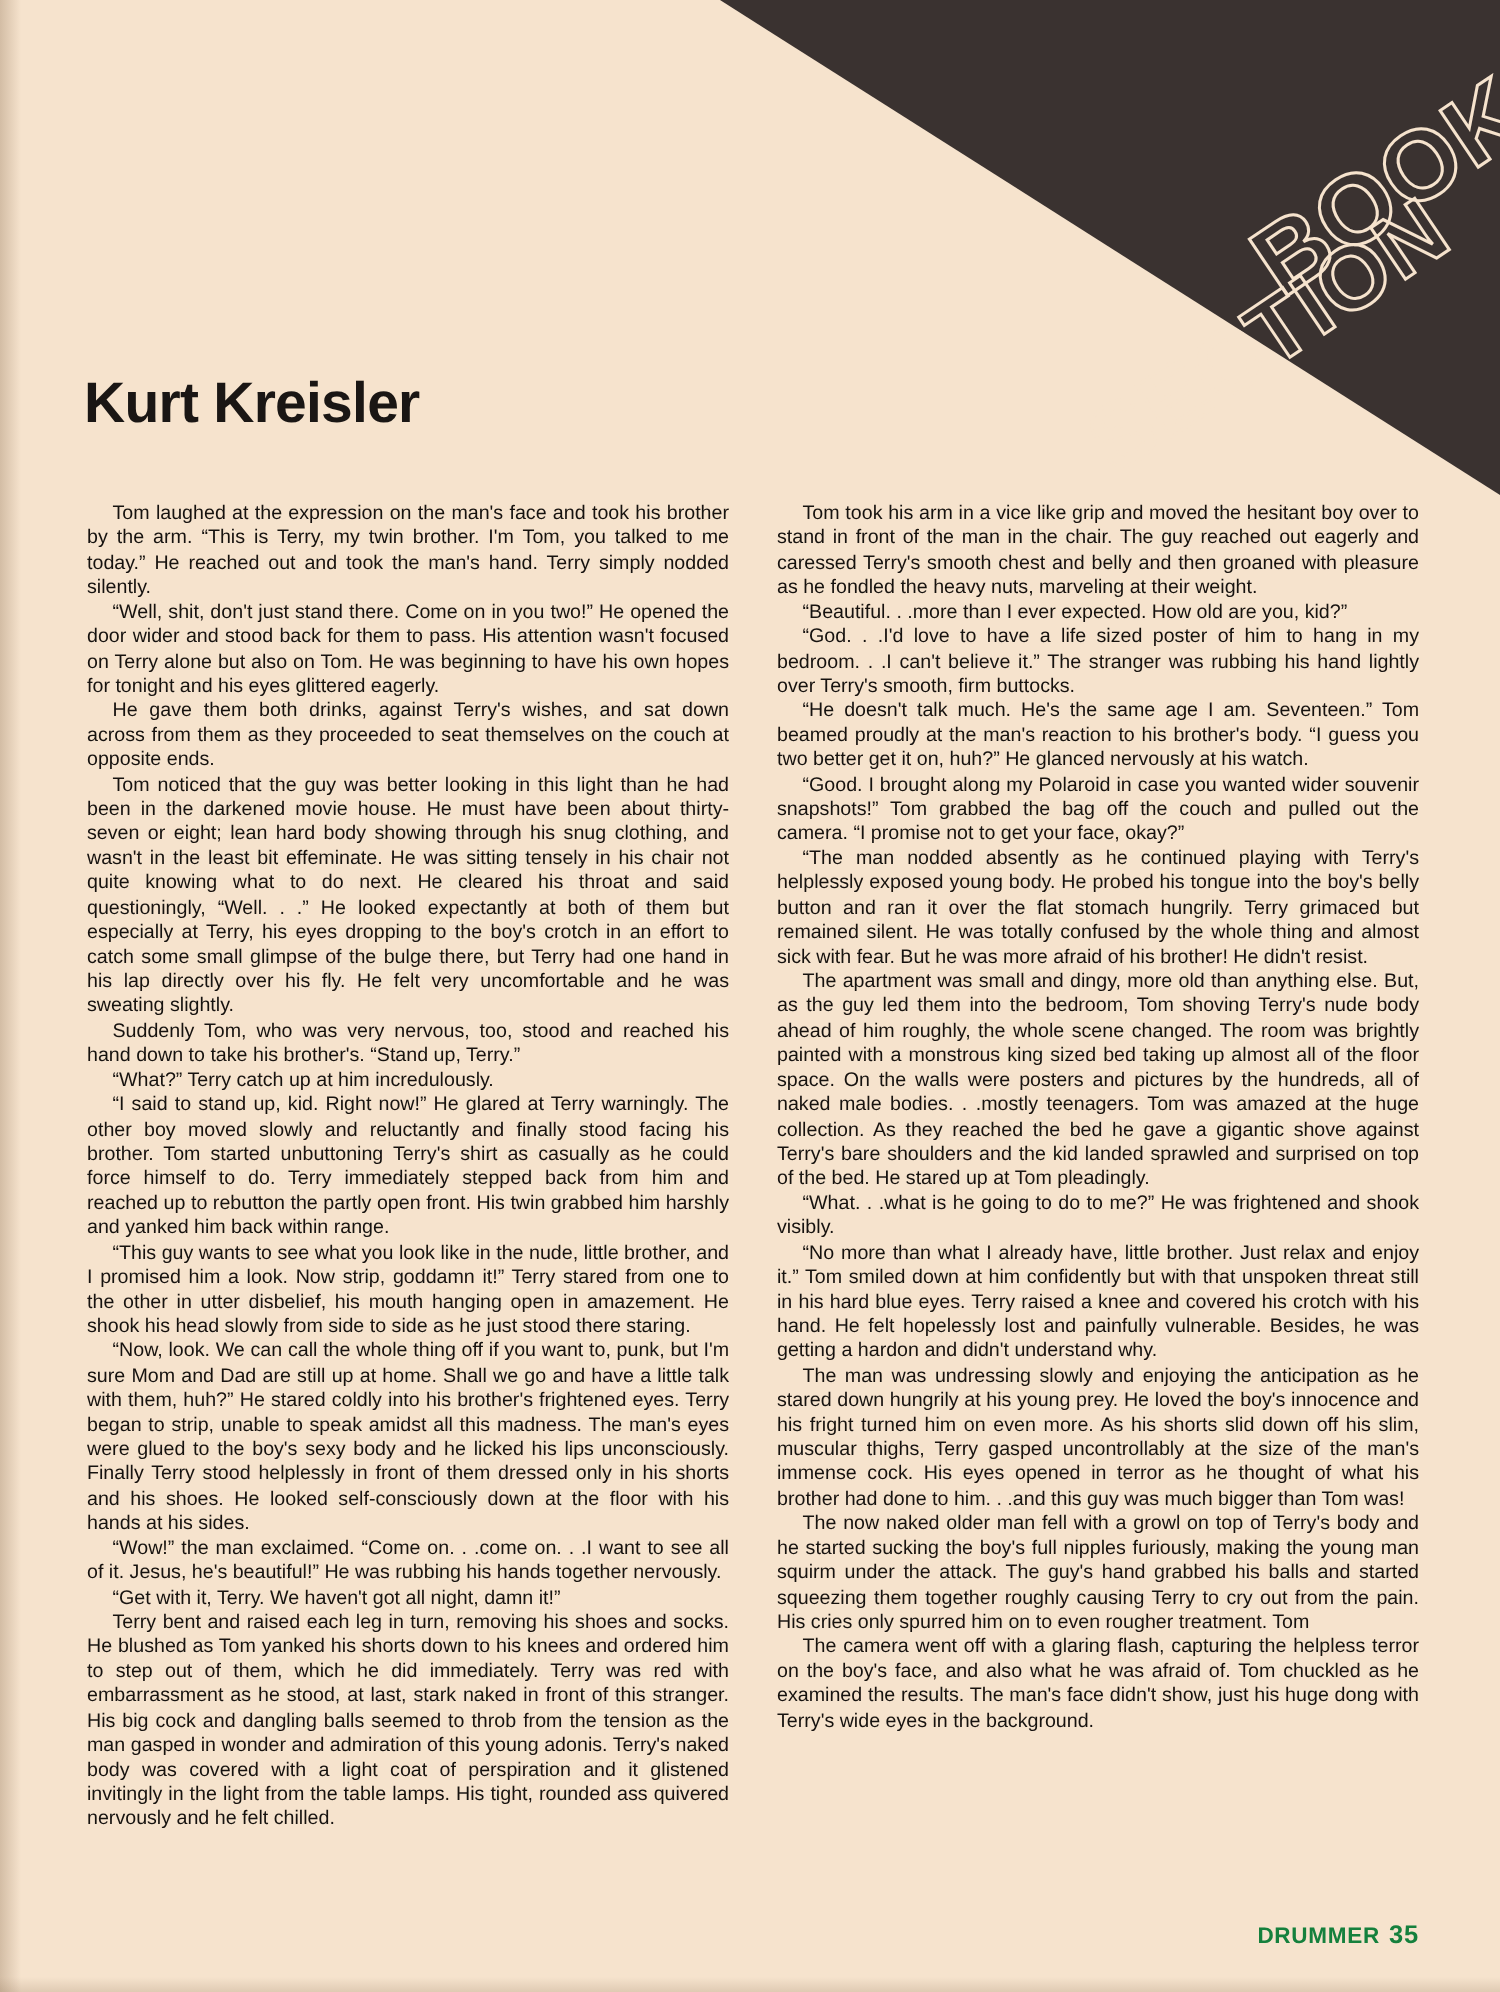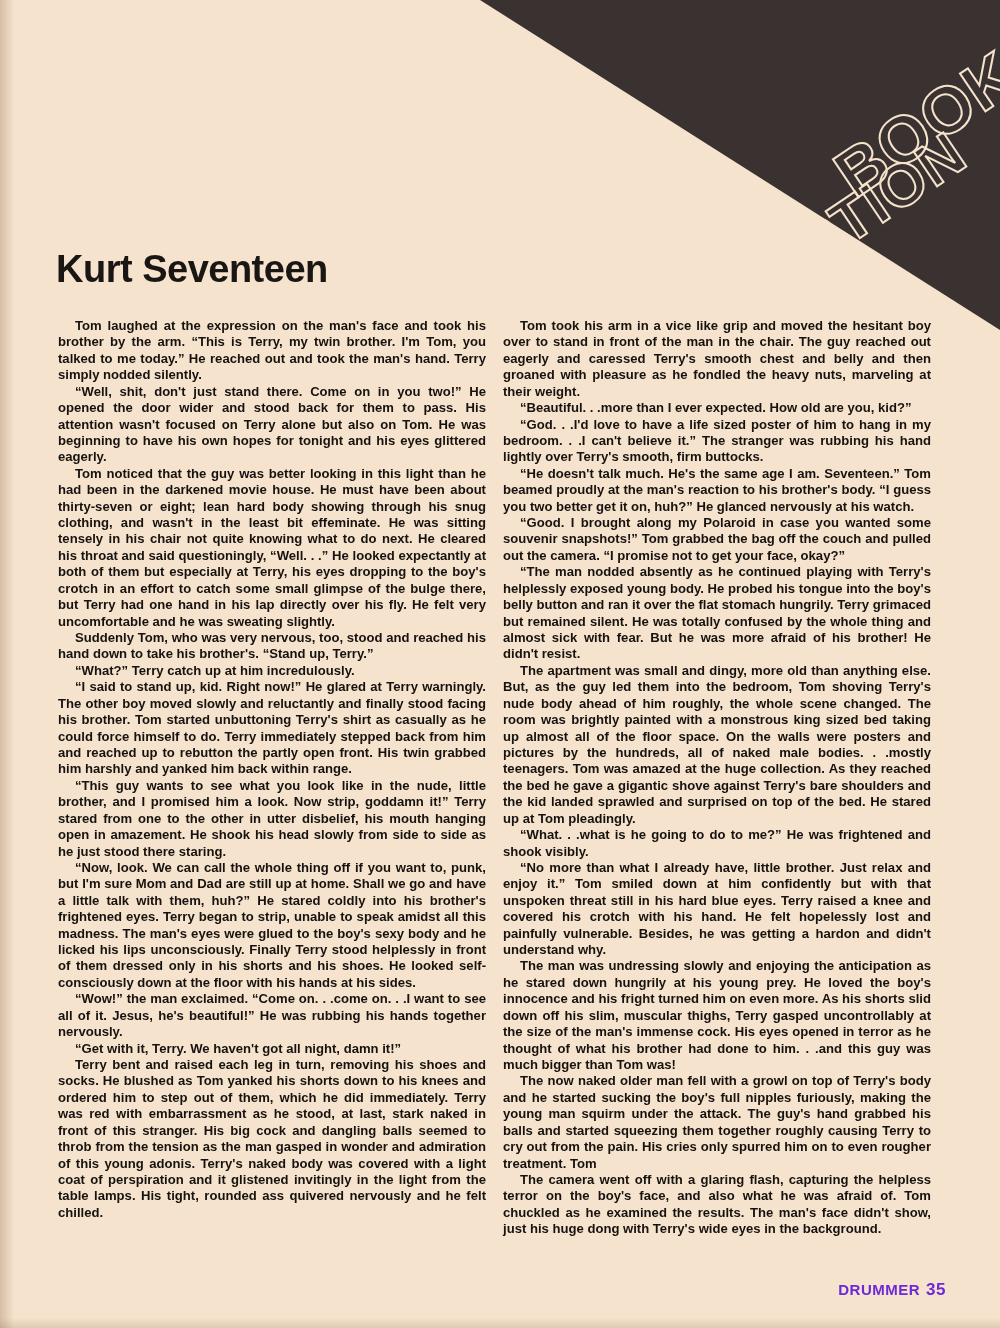--- a/index.html
+++ b/index.html
@@ -82,27 +82,26 @@
     font-family: "Liberation Sans", sans-serif;
     font-weight: bold;
     font-size: 38px;
     color: #1a1614;
     letter-spacing: -0.5px;
     z-index: 4;
   }
 
   .columns {
     position: absolute;
-    top: 318px;
+    top: 334px;
     left: 58px;
     width: 888px;
     display: flex;
-    gap: 17px;
-    z-index: 4;
-    font-weight: bold;
+    gap: 32px;
+    z-index: 4;
   }
   .col {
     width: 428px;
   }
   .col p {
     margin: 0;
     font-family: "Liberation Sans", sans-serif;
     font-size: 13.1px;
     line-height: 1.255;
     color: #16120f;
@@ -110,21 +109,21 @@
     text-indent: 17px;
     hyphens: auto;
   }
   .footer {
     position: absolute;
     bottom: 28px;
     right: 54px;
     font-family: "Liberation Sans", sans-serif;
     font-weight: bold;
     font-size: 15px;
-    color: #6d28d9;
+    color: #15803d;
     letter-spacing: 0.5px;
     z-index: 4;
   }
   .footer .pgnum {
     font-size: 17px;
     margin-left: 6px;
   }
   .edge-shadow {
     position: absolute;
     left: 0;
@@ -150,42 +149,43 @@
 <body>
 
 <div class="page">
 
   <div class="corner-wedge"></div>
 
   <div class="banner-text banner-book banner-outline">BOOK</div>
   <div class="banner-text banner-section banner-outline">SECTION</div>
 
 
-  <div class="byline">Kurt Seventeen</div>
+  <div class="byline">Kurt Kreisler</div>
 
   <div class="columns">
     <div class="col">
       <p>Tom laughed at the expression on the man's face and took his brother by the arm. “This is Terry, my twin brother. I'm Tom, you talked to me today.” He reached out and took the man's hand. Terry simply nodded silently.</p>
       <p>“Well, shit, don't just stand there. Come on in you two!” He opened the door wider and stood back for them to pass. His attention wasn't focused on Terry alone but also on Tom. He was beginning to have his own hopes for tonight and his eyes glittered eagerly.</p>
+      <p>He gave them both drinks, against Terry's wishes, and sat down across from them as they proceeded to seat themselves on the couch at opposite ends.</p>
       <p>Tom noticed that the guy was better looking in this light than he had been in the darkened movie house. He must have been about thirty-seven or eight; lean hard body showing through his snug clothing, and wasn't in the least bit effeminate. He was sitting tensely in his chair not quite knowing what to do next. He cleared his throat and said questioningly, “Well. . .” He looked expectantly at both of them but especially at Terry, his eyes dropping to the boy's crotch in an effort to catch some small glimpse of the bulge there, but Terry had one hand in his lap directly over his fly. He felt very uncomfortable and he was sweating slightly.</p>
       <p>Suddenly Tom, who was very nervous, too, stood and reached his hand down to take his brother's. “Stand up, Terry.”</p>
       <p>“What?” Terry catch up at him incredulously.</p>
       <p>“I said to stand up, kid. Right now!” He glared at Terry warningly. The other boy moved slowly and reluctantly and finally stood facing his brother. Tom started unbuttoning Terry's shirt as casually as he could force himself to do. Terry immediately stepped back from him and reached up to rebutton the partly open front. His twin grabbed him harshly and yanked him back within range.</p>
       <p>“This guy wants to see what you look like in the nude, little brother, and I promised him a look. Now strip, goddamn it!” Terry stared from one to the other in utter disbelief, his mouth hanging open in amazement. He shook his head slowly from side to side as he just stood there staring.</p>
       <p>“Now, look. We can call the whole thing off if you want to, punk, but I'm sure Mom and Dad are still up at home. Shall we go and have a little talk with them, huh?” He stared coldly into his brother's frightened eyes. Terry began to strip, unable to speak amidst all this madness. The man's eyes were glued to the boy's sexy body and he licked his lips unconsciously. Finally Terry stood helplessly in front of them dressed only in his shorts and his shoes. He looked self-consciously down at the floor with his hands at his sides.</p>
       <p>“Wow!” the man exclaimed. “Come on. . .come on. . .I want to see all of it. Jesus, he's beautiful!” He was rubbing his hands together nervously.</p>
       <p>“Get with it, Terry. We haven't got all night, damn it!”</p>
       <p>Terry bent and raised each leg in turn, removing his shoes and socks. He blushed as Tom yanked his shorts down to his knees and ordered him to step out of them, which he did immediately. Terry was red with embarrassment as he stood, at last, stark naked in front of this stranger. His big cock and dangling balls seemed to throb from the tension as the man gasped in wonder and admiration of this young adonis. Terry's naked body was covered with a light coat of perspiration and it glistened invitingly in the light from the table lamps. His tight, rounded ass quivered nervously and he felt chilled.</p>
     </div>
     <div class="col">
       <p>Tom took his arm in a vice like grip and moved the hesitant boy over to stand in front of the man in the chair. The guy reached out eagerly and caressed Terry's smooth chest and belly and then groaned with pleasure as he fondled the heavy nuts, marveling at their weight.</p>
       <p>“Beautiful. . .more than I ever expected. How old are you, kid?”</p>
       <p>“God. . .I'd love to have a life sized poster of him to hang in my bedroom. . .I can't believe it.” The stranger was rubbing his hand lightly over Terry's smooth, firm buttocks.</p>
       <p>“He doesn't talk much. He's the same age I am. Seventeen.” Tom beamed proudly at the man's reaction to his brother's body. “I guess you two better get it on, huh?” He glanced nervously at his watch.</p>
-      <p>“Good. I brought along my Polaroid in case you wanted some souvenir snapshots!” Tom grabbed the bag off the couch and pulled out the camera. “I promise not to get your face, okay?”</p>
+      <p>“Good. I brought along my Polaroid in case you wanted wider souvenir snapshots!” Tom grabbed the bag off the couch and pulled out the camera. “I promise not to get your face, okay?”</p>
       <p>“The man nodded absently as he continued playing with Terry's helplessly exposed young body. He probed his tongue into the boy's belly button and ran it over the flat stomach hungrily. Terry grimaced but remained silent. He was totally confused by the whole thing and almost sick with fear. But he was more afraid of his brother! He didn't resist.</p>
       <p>The apartment was small and dingy, more old than anything else. But, as the guy led them into the bedroom, Tom shoving Terry's nude body ahead of him roughly, the whole scene changed. The room was brightly painted with a monstrous king sized bed taking up almost all of the floor space. On the walls were posters and pictures by the hundreds, all of naked male bodies. . .mostly teenagers. Tom was amazed at the huge collection. As they reached the bed he gave a gigantic shove against Terry's bare shoulders and the kid landed sprawled and surprised on top of the bed. He stared up at Tom pleadingly.</p>
       <p>“What. . .what is he going to do to me?” He was frightened and shook visibly.</p>
       <p>“No more than what I already have, little brother. Just relax and enjoy it.” Tom smiled down at him confidently but with that unspoken threat still in his hard blue eyes. Terry raised a knee and covered his crotch with his hand. He felt hopelessly lost and painfully vulnerable. Besides, he was getting a hardon and didn't understand why.</p>
       <p>The man was undressing slowly and enjoying the anticipation as he stared down hungrily at his young prey. He loved the boy's innocence and his fright turned him on even more. As his shorts slid down off his slim, muscular thighs, Terry gasped uncontrollably at the size of the man's immense cock. His eyes opened in terror as he thought of what his brother had done to him. . .and this guy was much bigger than Tom was!</p>
       <p>The now naked older man fell with a growl on top of Terry's body and he started sucking the boy's full nipples furiously, making the young man squirm under the attack. The guy's hand grabbed his balls and started squeezing them together roughly causing Terry to cry out from the pain. His cries only spurred him on to even rougher treatment. Tom</p>
       <p>The camera went off with a glaring flash, capturing the helpless terror on the boy's face, and also what he was afraid of. Tom chuckled as he examined the results. The man's face didn't show, just his huge dong with Terry's wide eyes in the background.</p>
     </div>
   </div>
 

